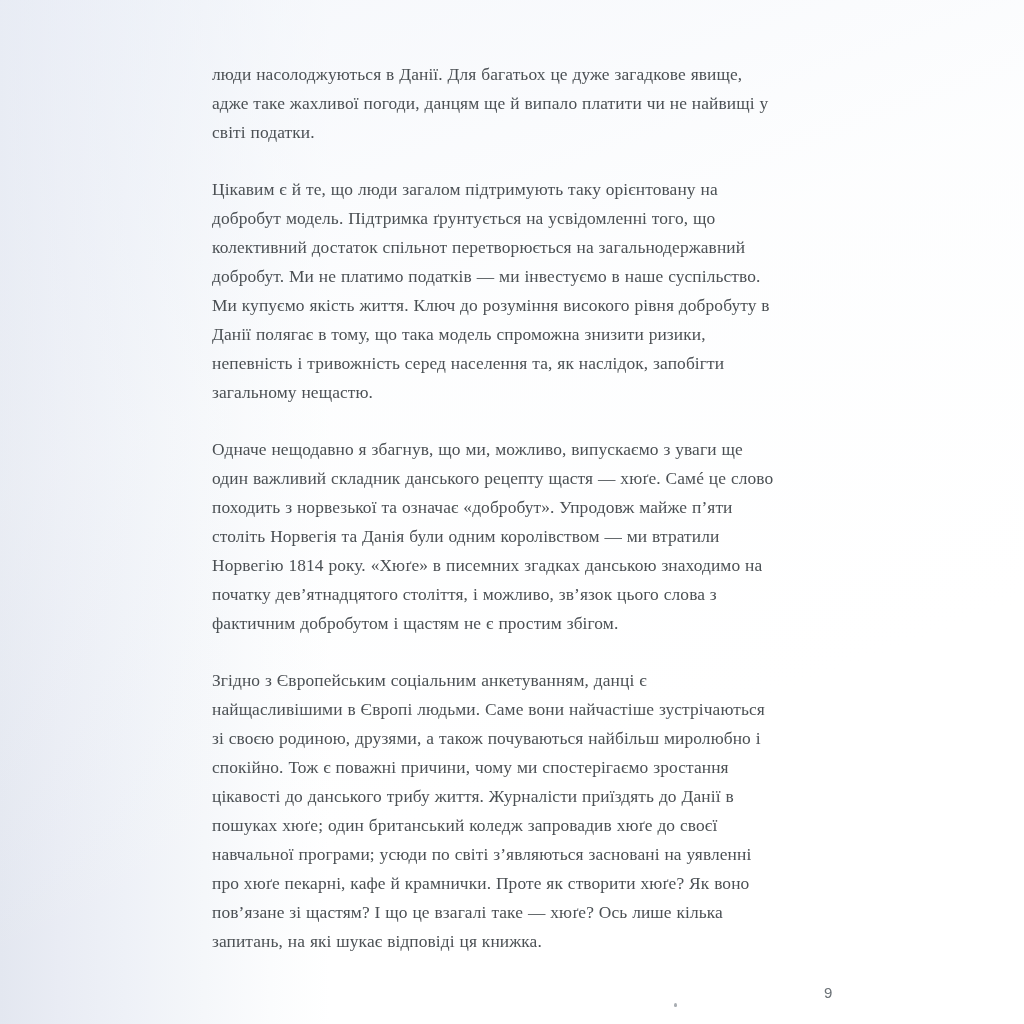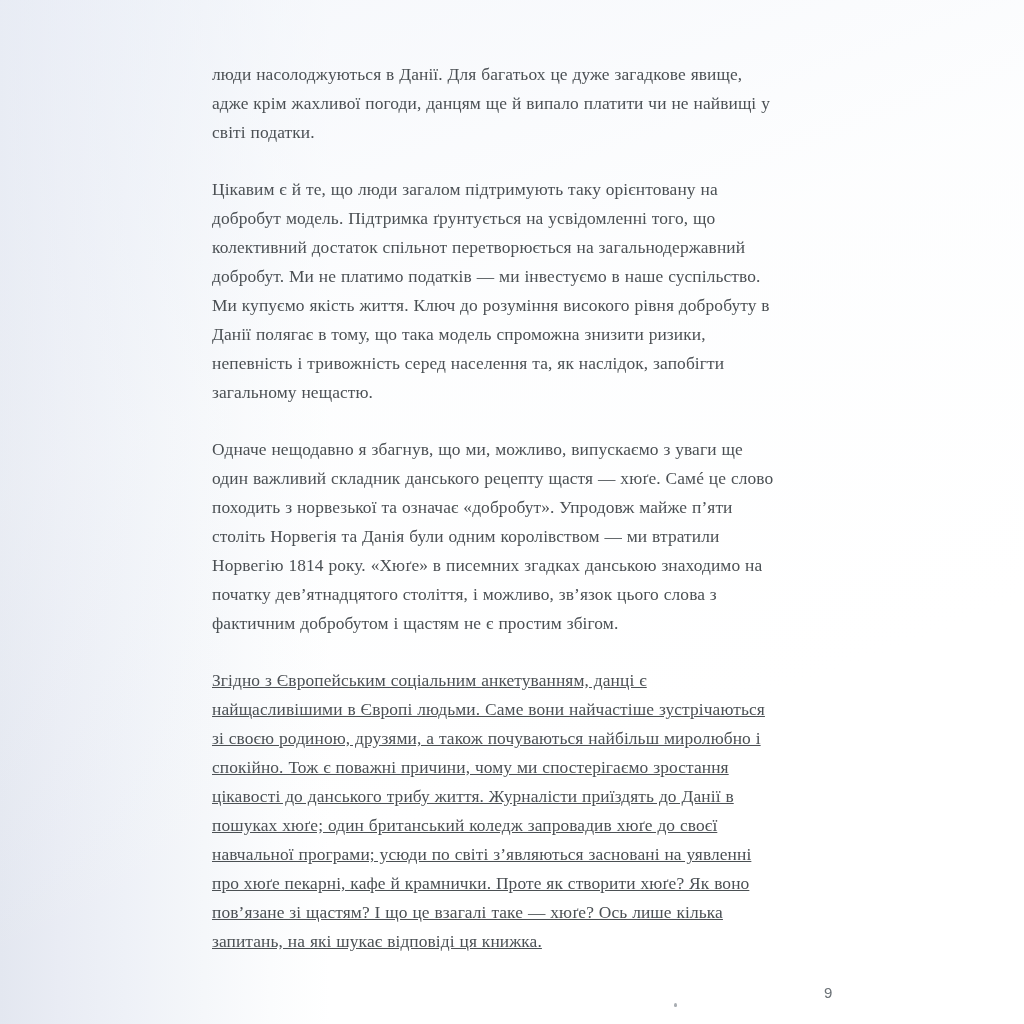--- a/index.html
+++ b/index.html
@@ -58,21 +58,20 @@
     font-size: 17.4px;
     line-height: 29px;
     color: #4b5054;
     text-align: left;
     letter-spacing: 0.1px;
     word-spacing: 0.4px;
   }
 
   .para:last-child {
     margin-bottom: 0;
-    text-decoration: underline;
   }
 
   .page-number {
     position: absolute;
     left: 824px;
     top: 983px;
     font-size: 15px;
     line-height: 20px;
     color: #6a7075;
     font-family: "Liberation Sans", "DejaVu Sans", sans-serif;
@@ -93,21 +92,21 @@
 </style>
 </head>
 <body>
 
 <div class="page">
 
   <div class="gutter-shadow"></div>
   <div class="paper-tint"></div>
 
   <div class="text-column">
-    <p class="para">люди насолоджуються в Данії. Для багатьох це дуже загадкове явище, адже крім жахливої погоди, данцям ще й випало платити чи не найвищі у світі податки.</p>
+    <p class="para">люди насолоджуються в Данії. Для багатьох це дуже загадкове явище, адже таке жахливої погоди, данцям ще й випало платити чи не найвищі у світі податки.</p>
     <p class="para">Цікавим є й те, що люди загалом підтримують таку орієнтовану на добробут модель. Підтримка ґрунтується на усвідомленні того, що колективний достаток спільнот перетворюється на загальнодержавний добробут. Ми не платимо податків — ми інвестуємо в наше суспільство. Ми купуємо якість життя. Ключ до розуміння високого рівня добробуту в Данії полягає в тому, що така модель спроможна знизити ризики, непевність і тривожність серед населення та, як наслідок, запобігти загальному нещастю.</p>
     <p class="para">Одначе нещодавно я збагнув, що ми, можливо, випускаємо з уваги ще один важливий складник данського рецепту щастя — хюґе. Самé це слово походить з норвезької та означає «добробут». Упродовж майже п’яти століть Норвегія та Данія були одним королівством — ми втратили Норвегію 1814 року. «Хюґе» в писемних згадках данською знаходимо на початку дев’ятнадцятого століття, і можливо, зв’язок цього слова з фактичним добробутом і щастям не є простим збігом.</p>
     <p class="para">Згідно з Європейським соціальним анкетуванням, данці є найщасливішими в Європі людьми. Саме вони найчастіше зустрічаються зі своєю родиною, друзями, а також почуваються найбільш миролюбно і спокійно. Тож є поважні причини, чому ми спостерігаємо зростання цікавості до данського трибу життя. Журналісти приїздять до Данії в пошуках хюґе; один британський коледж запровадив хюґе до своєї навчальної програми; усюди по світі з’являються засновані на уявленні про хюґе пекарні, кафе й крамнички. Проте як створити хюґе? Як воно пов’язане зі щастям? І що це взагалі таке — хюґе? Ось лише кілька запитань, на які шукає відповіді ця книжка.</p>
   </div>
 
   <div class="speck"></div>
 
   <div class="page-number">9</div>
 
 </div>

